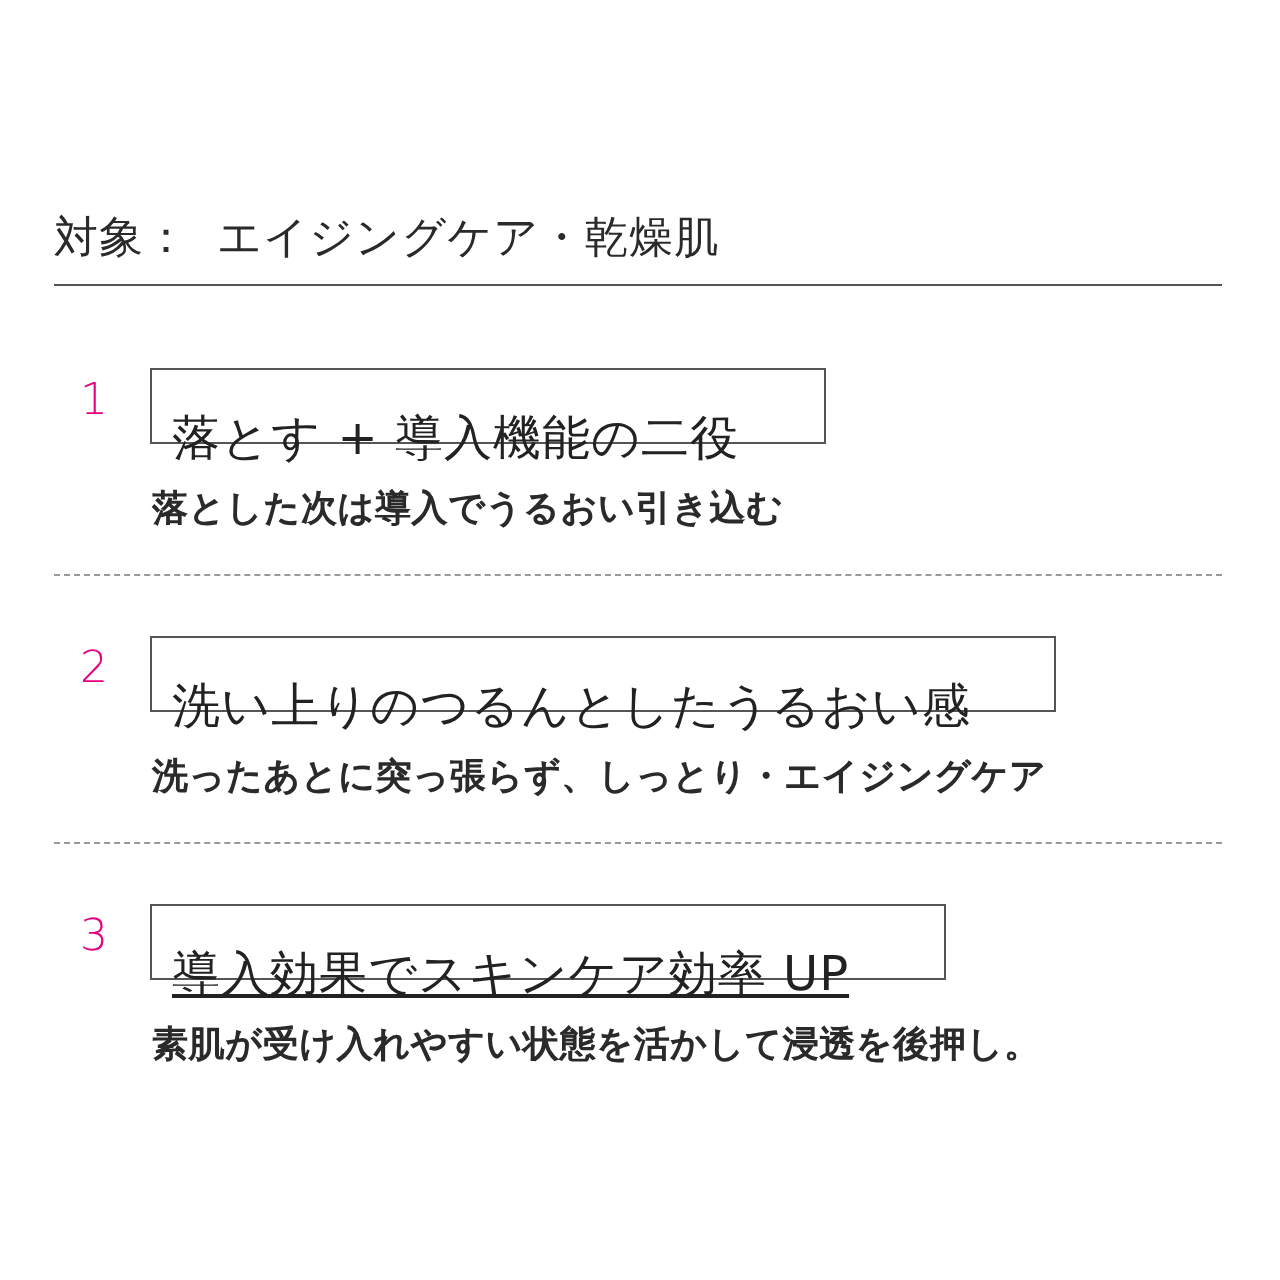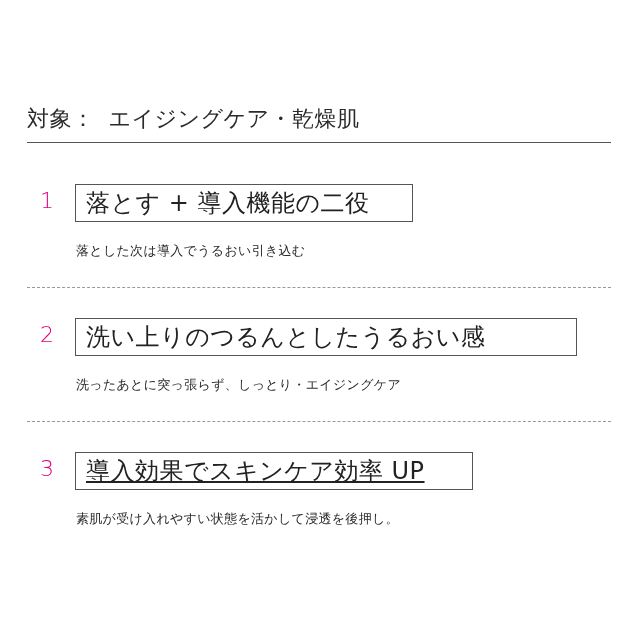--- a/index.html
+++ b/index.html
@@ -14,45 +14,46 @@
   .target .val { margin-left: 14px; }
   .rule {
     position: absolute; left: 27px; top: 142px; width: 584px; height: 0;
     border-top: 1.5px solid #555555;
   }
   .num {
     position: absolute; left: 40px; font-size: 22px; color: #e4007f; font-weight: 300;
   }
   .box {
     position: absolute; left: 75px; height: 38px; border: 1.2px solid #555555;
-    box-sizing: border-box; font-size: 24px; line-height: 36px; padding: 0 10px;
+    box-sizing: border-box; font-size: 24px; line-height: 36px; padding: 16px 10px;
     white-space: nowrap; color: #222222; letter-spacing: 0.5px;
   }
   .desc {
-    position: absolute; left: 76px; font-size: 13px; color: #2a2a2a; white-space: nowrap;
+    position: absolute; left: 76px; font-size: 18px; color: #2a2a2a; white-space: nowrap;
     letter-spacing: 0.3px;
+    font-weight: bold;
   }
   .dash {
     position: absolute; left: 27px; width: 584px; height: 0;
     border-top: 1.5px dashed #999999;
   }
 </style>
 </head>
 <body>
 
 <div class="target">
   <span>対象：</span><span class="val">エイジングケア・乾燥肌</span>
 </div>
 <div class="rule"></div>
 
 <div class="num" style="top:188px;">1</div>
 <div class="box" style="top:184px; width:338px;">落とす + 導入機能の二役</div>
 <div class="desc" style="top:242px;">落とした次は導入でうるおい引き込む</div>
 <div class="dash" style="top:287px;"></div>
 
 <div class="num" style="top:322px;">2</div>
-<div class="box" style="top:318px; width:502px;">洗い上りのつるんとしたうるおい感</div>
+<div class="box" style="top:318px; width:453px;">洗い上りのつるんとしたうるおい感</div>
 <div class="desc" style="top:376px;">洗ったあとに突っ張らず、しっとり・エイジングケア</div>
 <div class="dash" style="top:421px;"></div>
 
 <div class="num" style="top:456px;">3</div>
 <div class="box" style="top:452px; width:398px;text-decoration:underline;">導入効果でスキンケア効率 UP</div>
 <div class="desc" style="top:510px;">素肌が受け入れやすい状態を活かして浸透を後押し。</div>
 
 </body></html>

